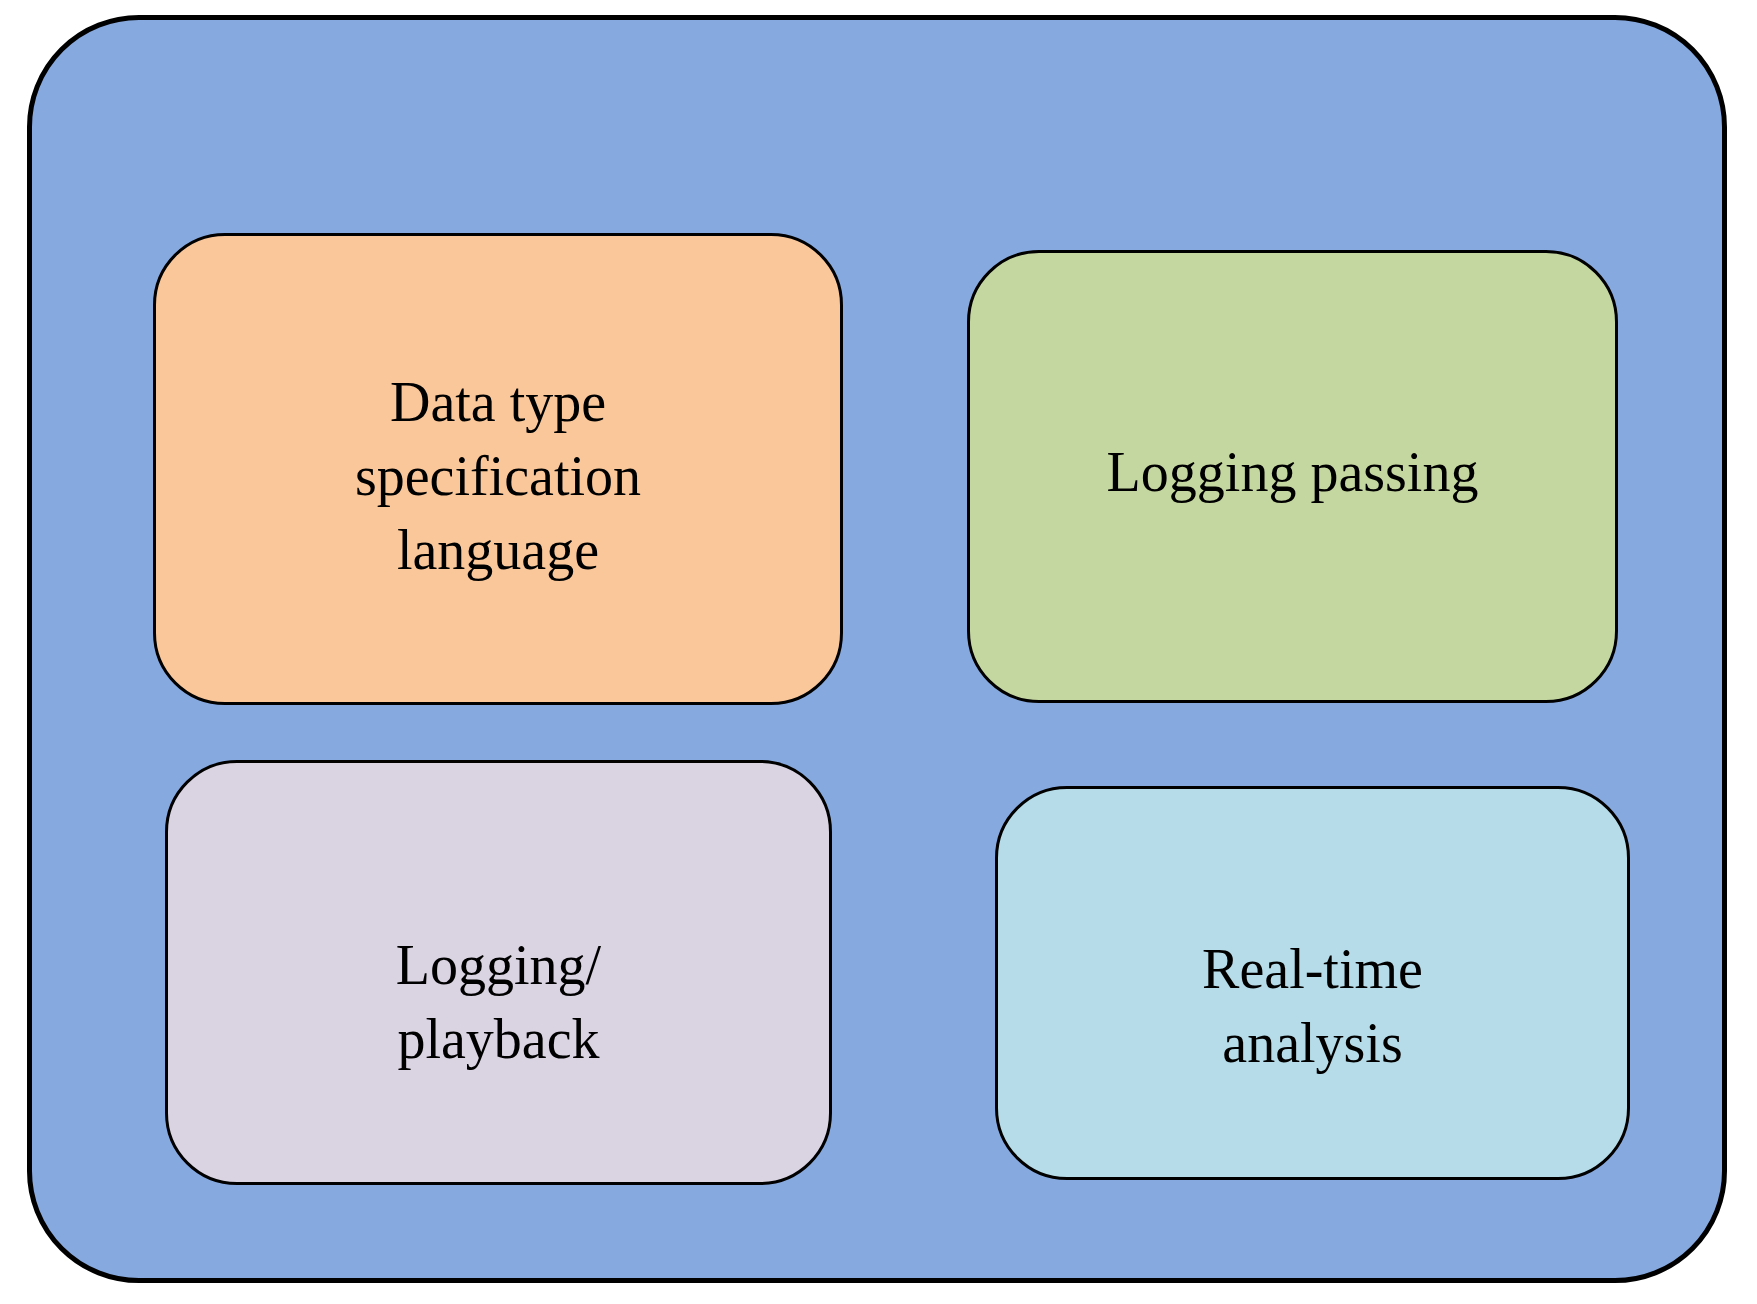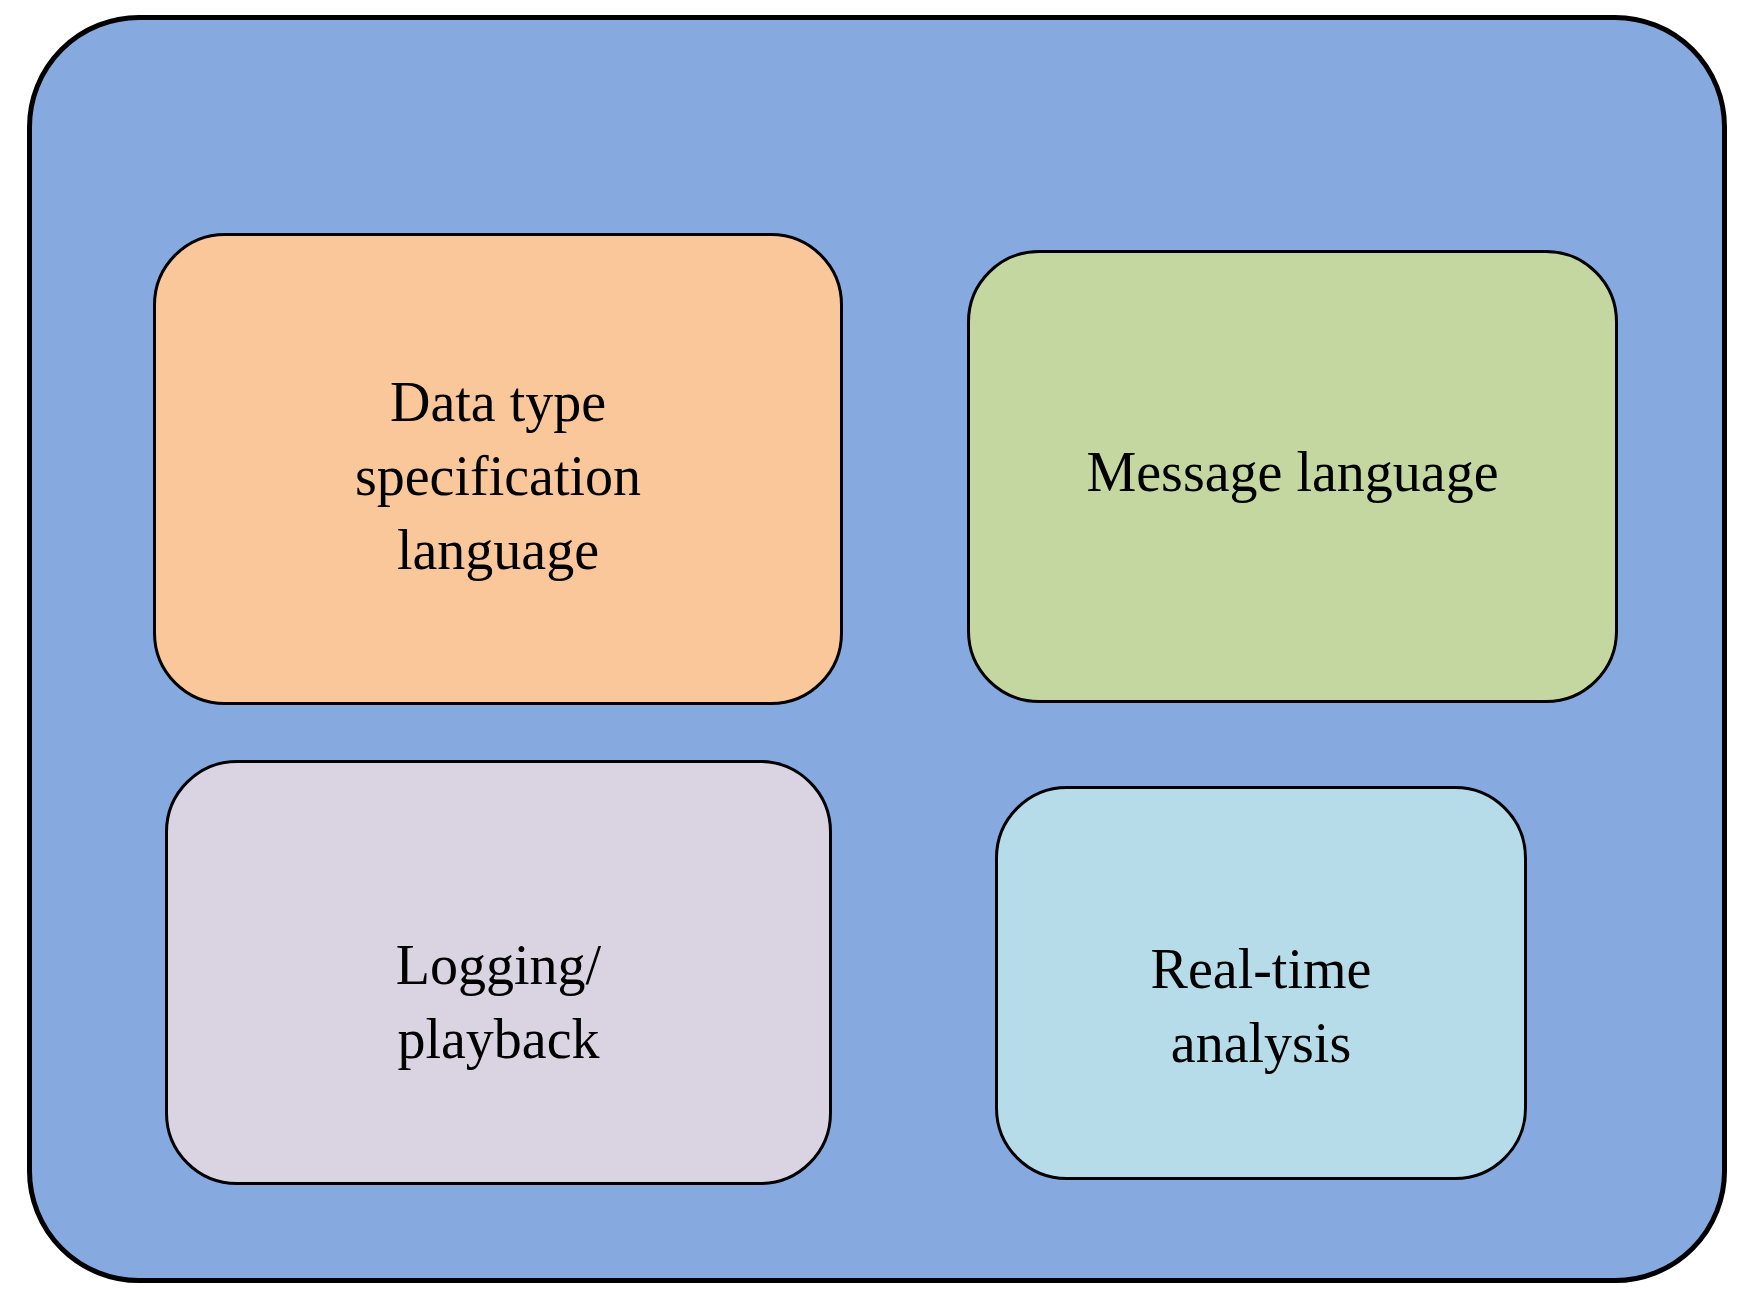--- a/index.html
+++ b/index.html
@@ -80,21 +80,21 @@
     width: 651px; height: 453px;
     background: #C5D7A0;
   }
   #card-logging {
     left: 133px;  top: 740px;
     width: 667px; height: 425px;
     background: #DAD3E2;
   }
   #card-realtime {
     left: 963px;  top: 766px;
-    width: 532px; height: 394px;
+    width: 635px; height: 394px;
     background: #B5DCE8;
   }
 
   
   #card-message .card-label { transform: translateY(-4px); }
   #card-logging .card-label { transform: translateY(30px); }
   #card-realtime .card-label { transform: translateY(24px); }
   #card-datatype .card-label { transform: translateY(8px); }
 </style>
 </head>
@@ -105,21 +105,21 @@
   <div id="outer-container">
 
 
     <div class="module-card" id="card-datatype">
       <span class="card-label">Data type
 specification
 language</span>
     </div>
 
     <div class="module-card" id="card-message">
-      <span class="card-label">Message language</span>
+      <span class="card-label">Logging passing</span>
     </div>
 
     <div class="module-card" id="card-logging">
       <span class="card-label">Logging/
 playback</span>
     </div>
 
     <div class="module-card" id="card-realtime">
       <span class="card-label">Real-time
 analysis</span>

